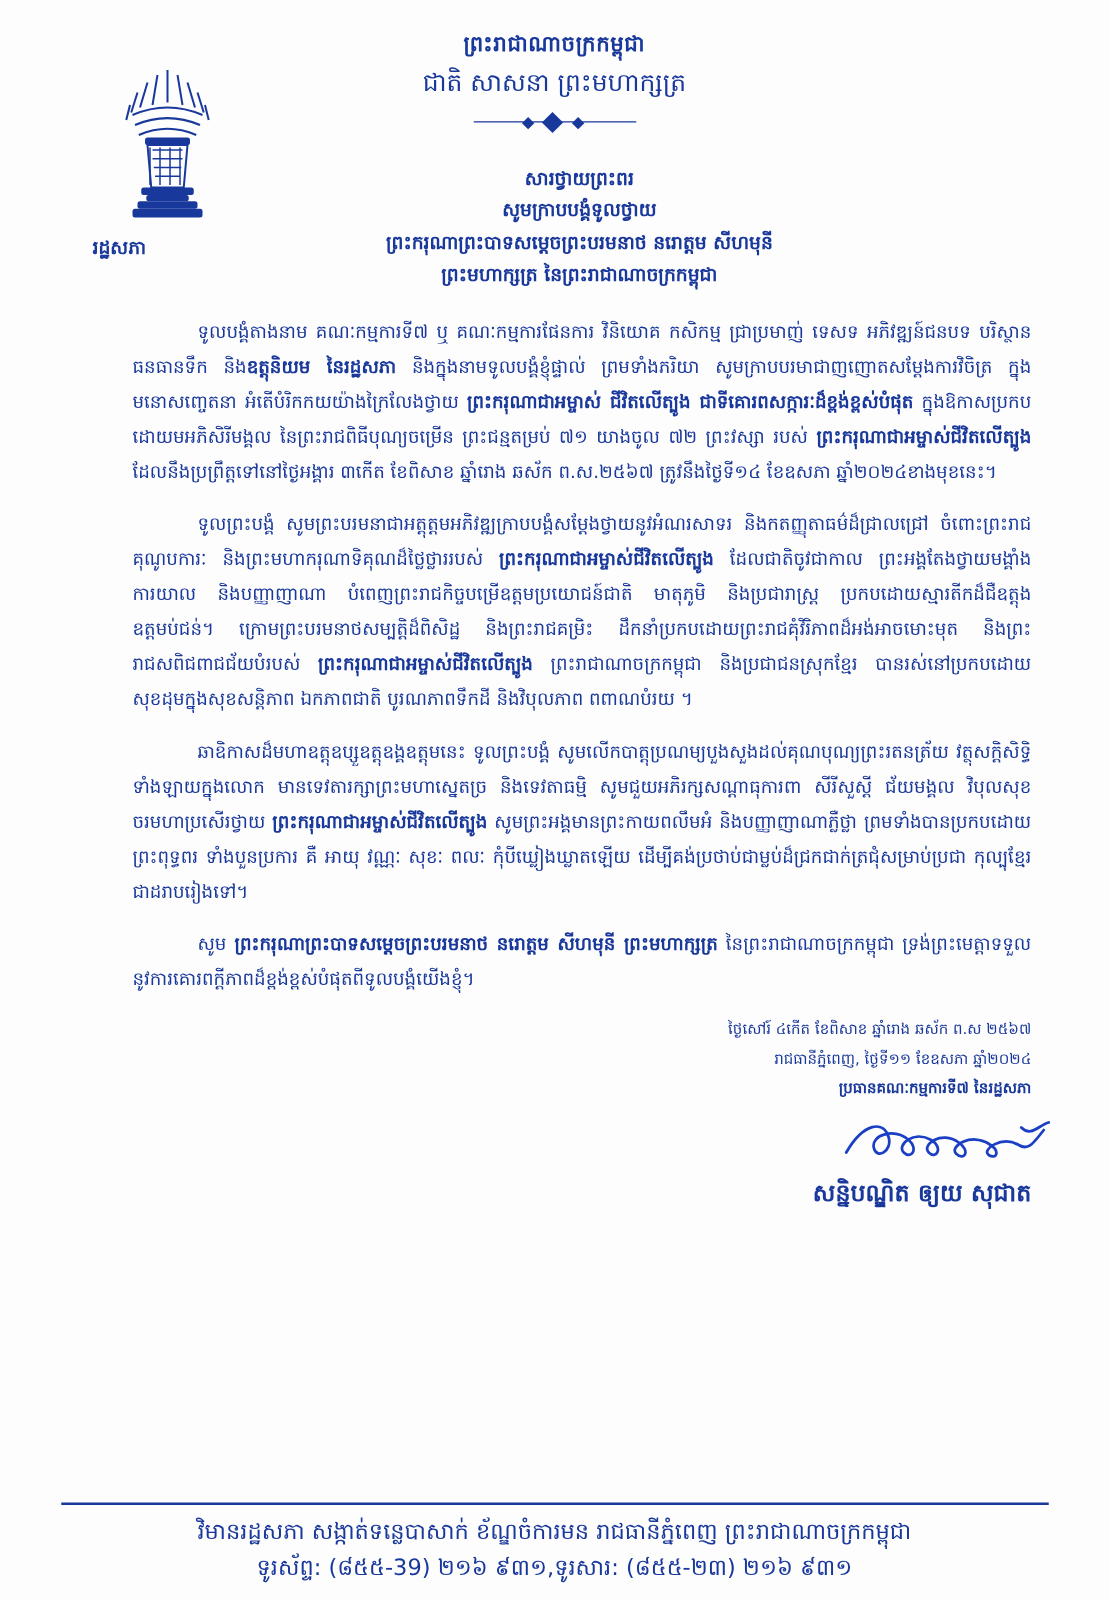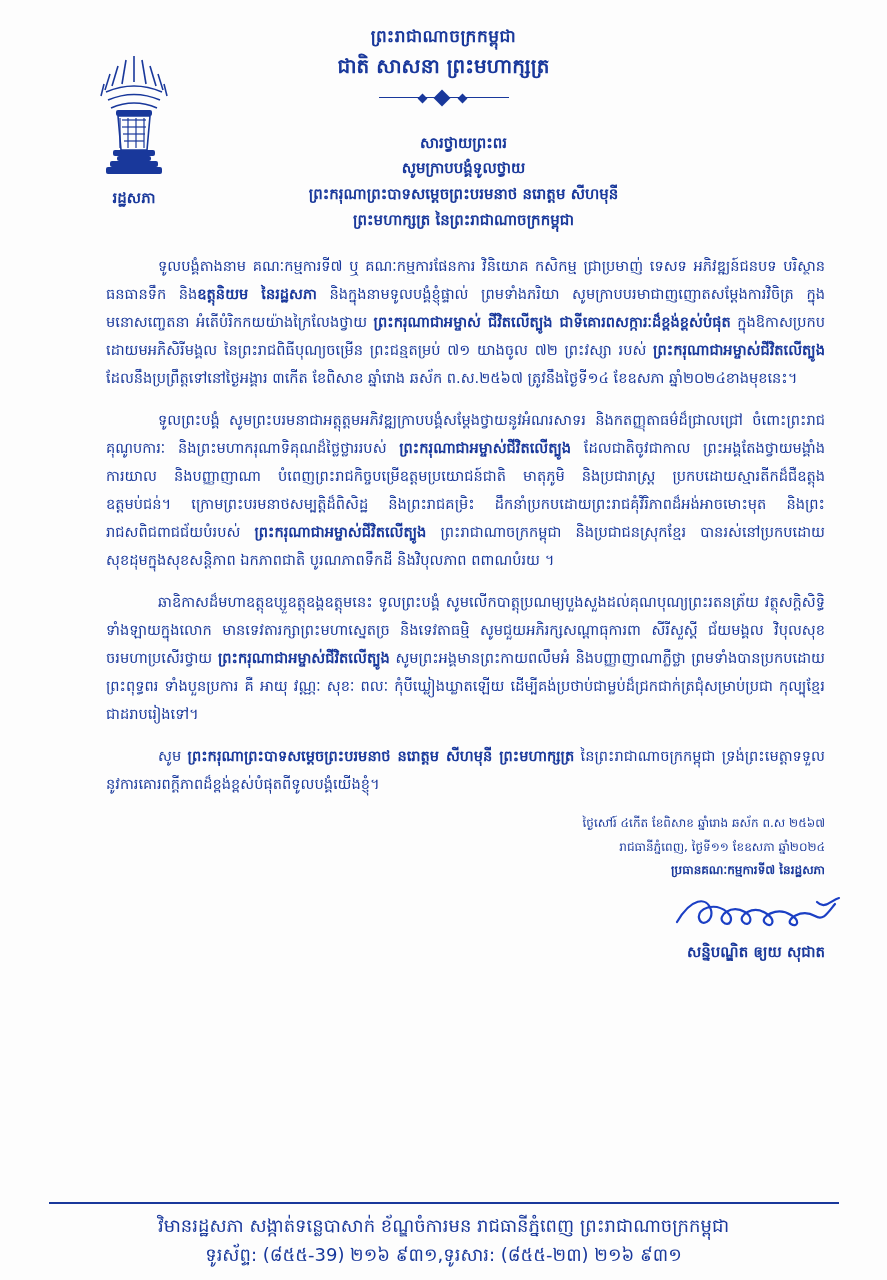--- a/index.html
+++ b/index.html
@@ -31,21 +31,21 @@
   }
   .kingdom-line {
     font-size: 17px;
     font-weight: bold;
     color: #19389b;
     letter-spacing: 0.5px;
     line-height: 1.45;
   }
   .motto-line {
     font-size: 20px;
-    font-weight: bold;
+    font-weight: normal;
     color: #19389b;
     line-height: 1.5;
     margin-top: 2px;
   }
   .divider-orn {
     margin: 10px auto 0 auto;
     width: 130px;
     height: 14px;
     position: relative;
   }
@@ -78,21 +78,20 @@
     width: 7px;
     height: 7px;
   }
 
   
   .emblem-wrap {
     position: absolute;
     left: 74px;
     top: 52px;
     width: 120px;
-    text-align: center;
   }
   .emblem {
     width: 76px;
     height: 132px;
     margin: 0 auto;
     position: relative;
   }
   .emblem svg { display: block; }
   .emblem-label {
     margin-top: 4px;
@@ -160,21 +159,21 @@
     position: relative;
   }
   .sig-svg {
     position: absolute;
     right: 40px;
     top: 0;
   }
   .signer {
     text-align: right;
     padding-right: 62px;
-    font-size: 15px;
+    font-size: 19px;
     font-weight: bold;
     color: #19389b;
     margin-top: 2px;
   }
 
   
   .footer {
     position: absolute;
     left: 0;
     right: 0;

